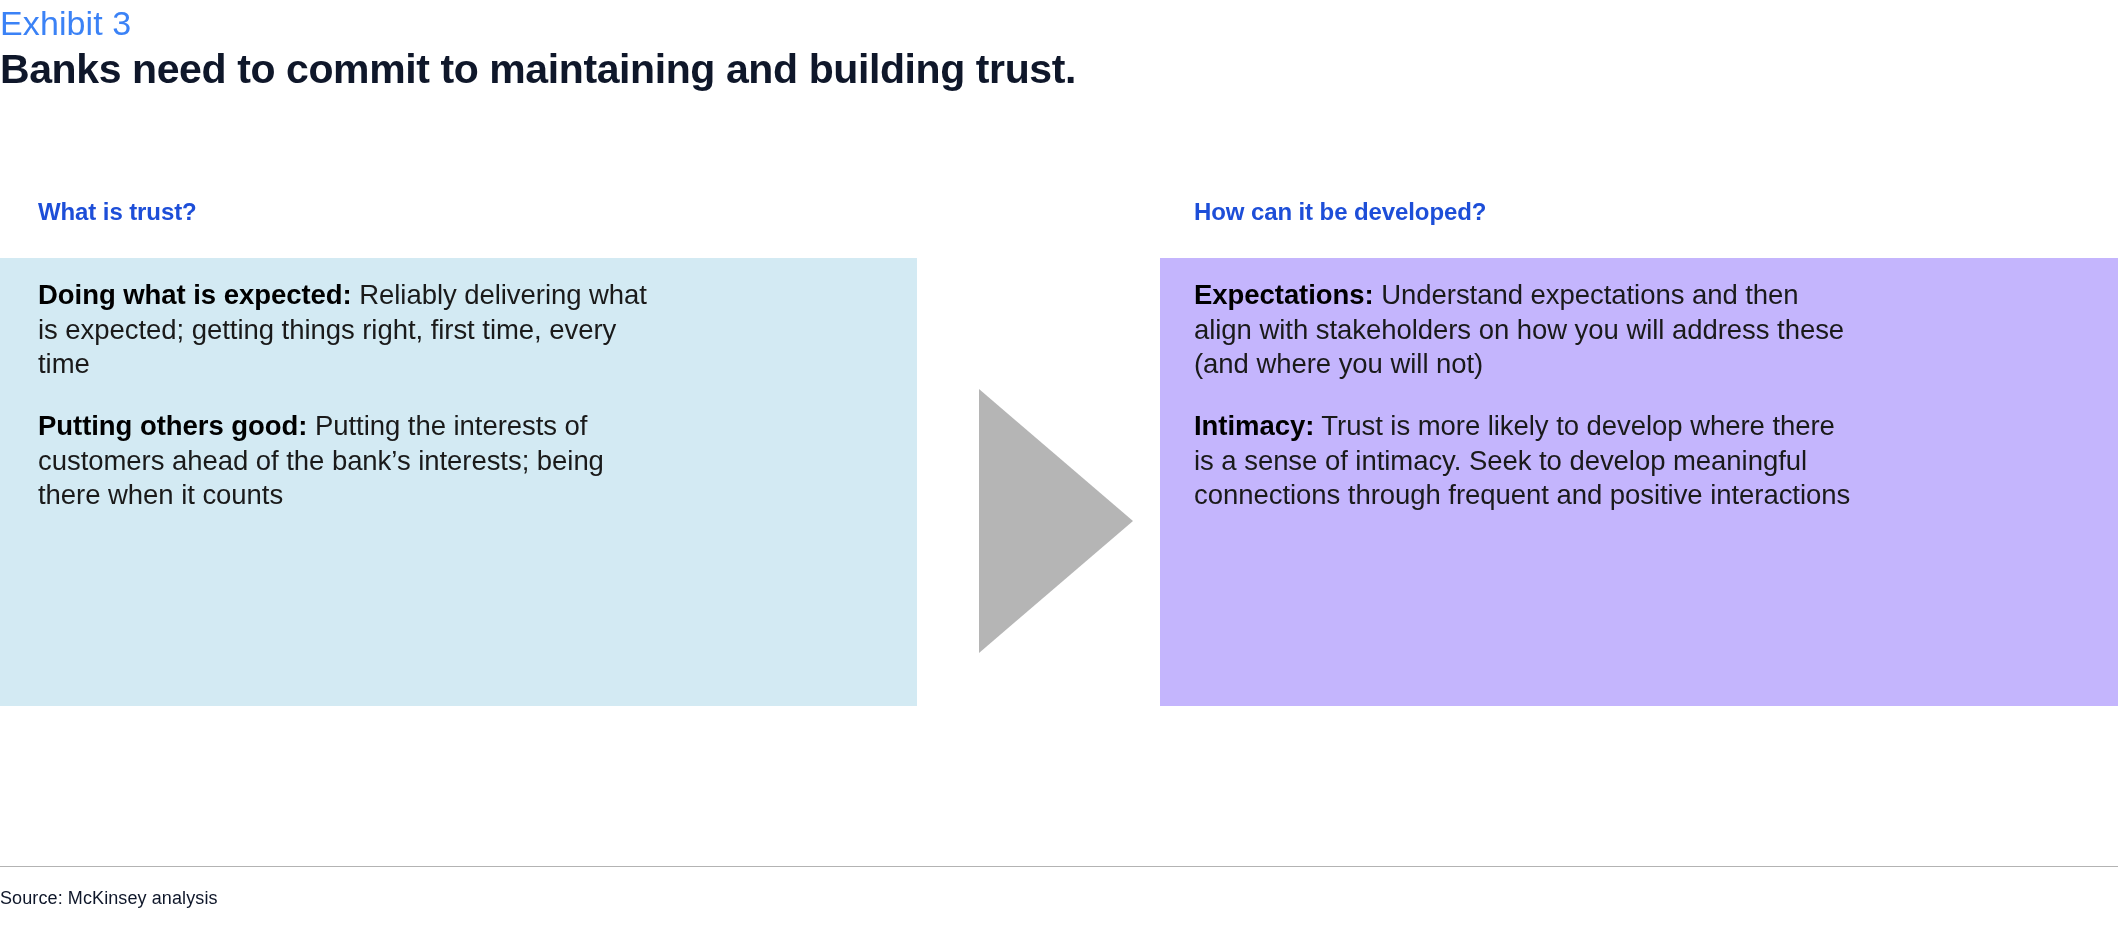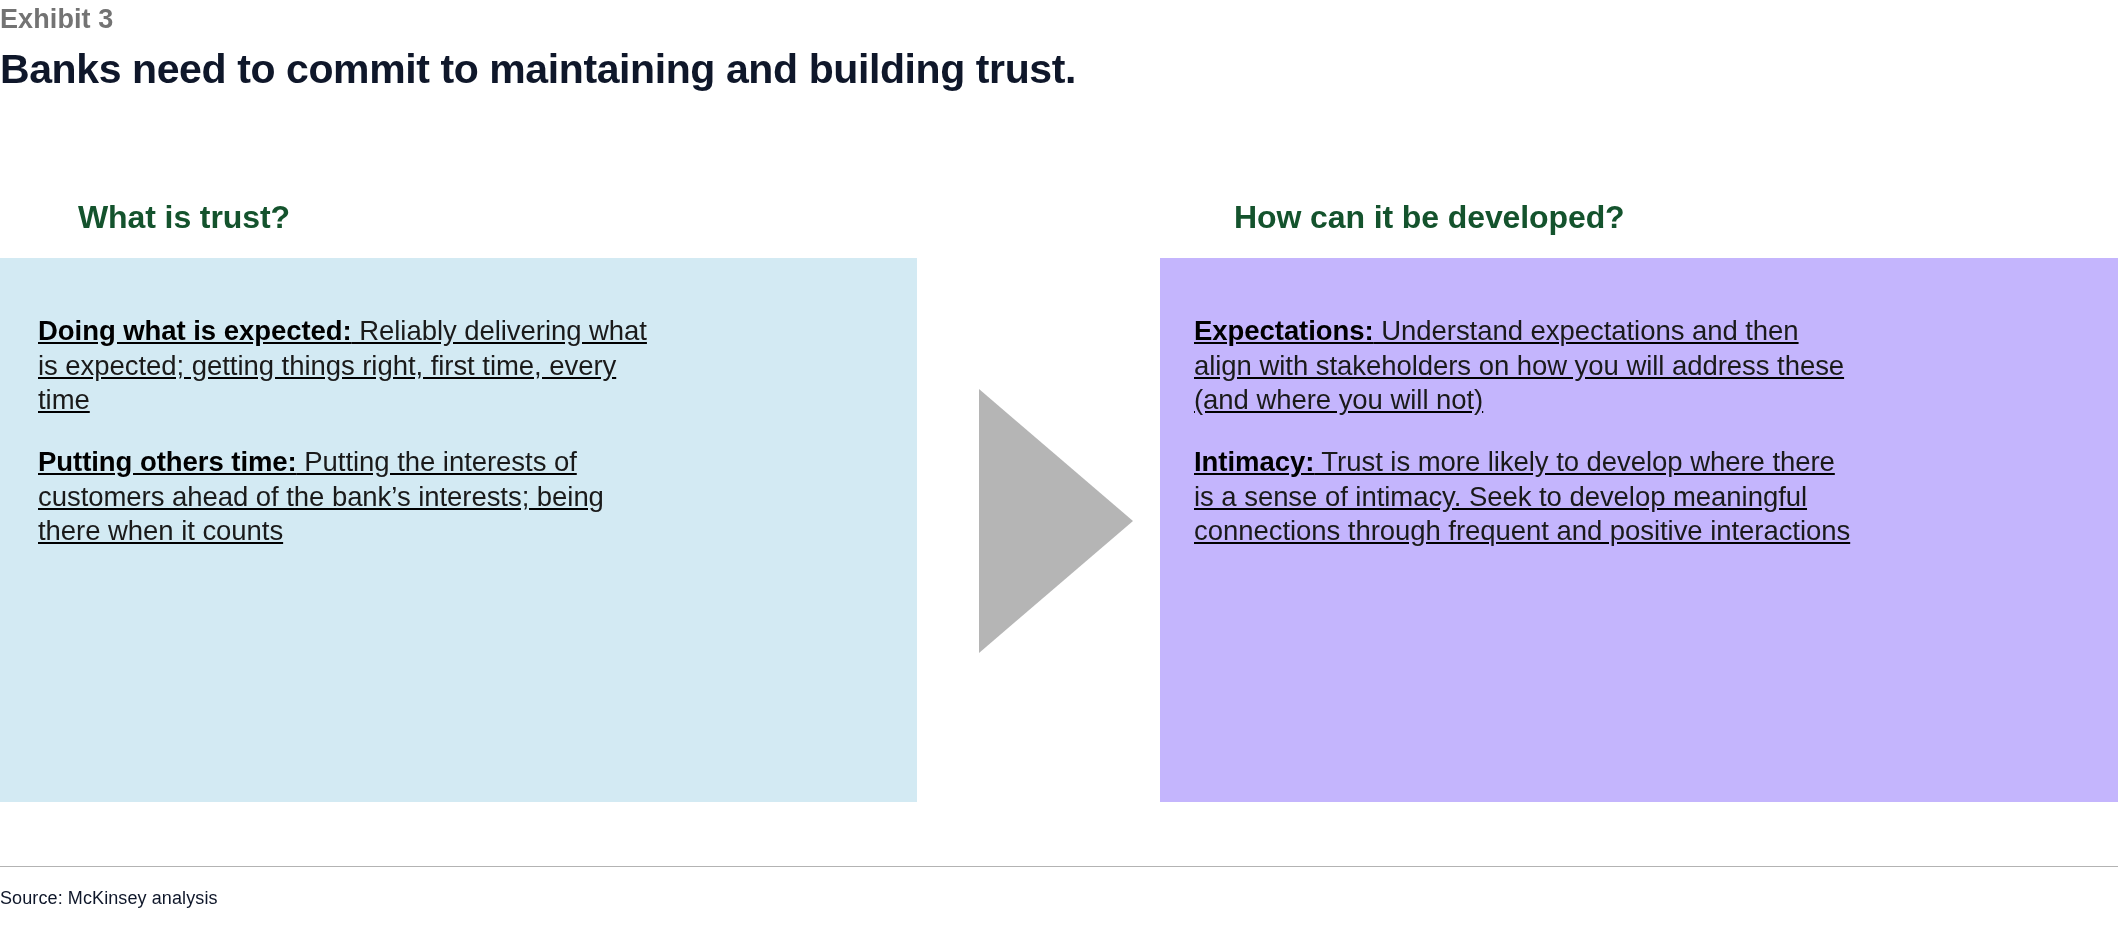--- a/index.html
+++ b/index.html
@@ -15,60 +15,58 @@
     -webkit-font-smoothing: antialiased;
     position: relative;
     overflow: hidden;
   }
 
   
   .exhibit-label {
     position: absolute;
     left: 0px;
     top: 3px;
-    font-size: 27px;
-    font-weight: 700;
-    color: #737373;
+    font-size: 34px;
+    font-weight: 400;
+    color: #3b82f6;
     letter-spacing: 0.1px;
     line-height: 1.2;
   }
   .exhibit-title {
     position: absolute;
     left: 0px;
     top: 46px;
     font-size: 41px;
     font-weight: 700;
     color: #0f172a;
     letter-spacing: -0.4px;
     line-height: 1.15;
     white-space: nowrap;
   }
 
   
   .col-heading {
     position: absolute;
-    font-size: 32px;
+    font-size: 24px;
     font-weight: 700;
-    color: #14532d;
+    color: #1d4ed8;
     letter-spacing: -0.1px;
     line-height: 1.2;
     white-space: nowrap;
-    margin-left: 40px;
   }
   .col-heading.left  { left: 38px;   top: 198px; }
   .col-heading.right { left: 1194px; top: 198px; }
 
   
   .panel {
     position: absolute;
     top: 258px;
-    height: 544px;
+    height: 448px;
     box-sizing: border-box;
-    padding: 56px 40px 0 38px;
-    text-decoration: underline;
+    padding: 20px 40px 0 38px;
   }
   .panel.left {
     left: 0px;
     width: 917px;
     background: #d3eaf3;
   }
   .panel.right {
     left: 1160px;
     width: 958px;
     background: #c4b5fd;
@@ -134,21 +132,21 @@
 <div class="col-heading right">How can it be developed?</div>
 
 <div class="panel left">
 
   <p class="entry">
     <span class="term">Doing what is expected:</span><span class="desc"> Reliably delivering what is expected; getting things right, first time, every time</span>
   </p>
 
 
   <p class="entry">
-    <span class="term">Putting others time:</span><span class="desc"> Putting the interests of customers ahead of the bank’s interests; being there when it counts</span>
+    <span class="term">Putting others good:</span><span class="desc"> Putting the interests of customers ahead of the bank’s interests; being there when it counts</span>
   </p>
 
 </div>
 
 <div class="arrow">
   <svg width="154" height="264" viewBox="0 0 154 264" xmlns="http://www.w3.org/2000/svg">
     <polygon points="0,0 154,132 0,264" fill="#b5b5b5"></polygon>
   </svg>
 </div>
 

